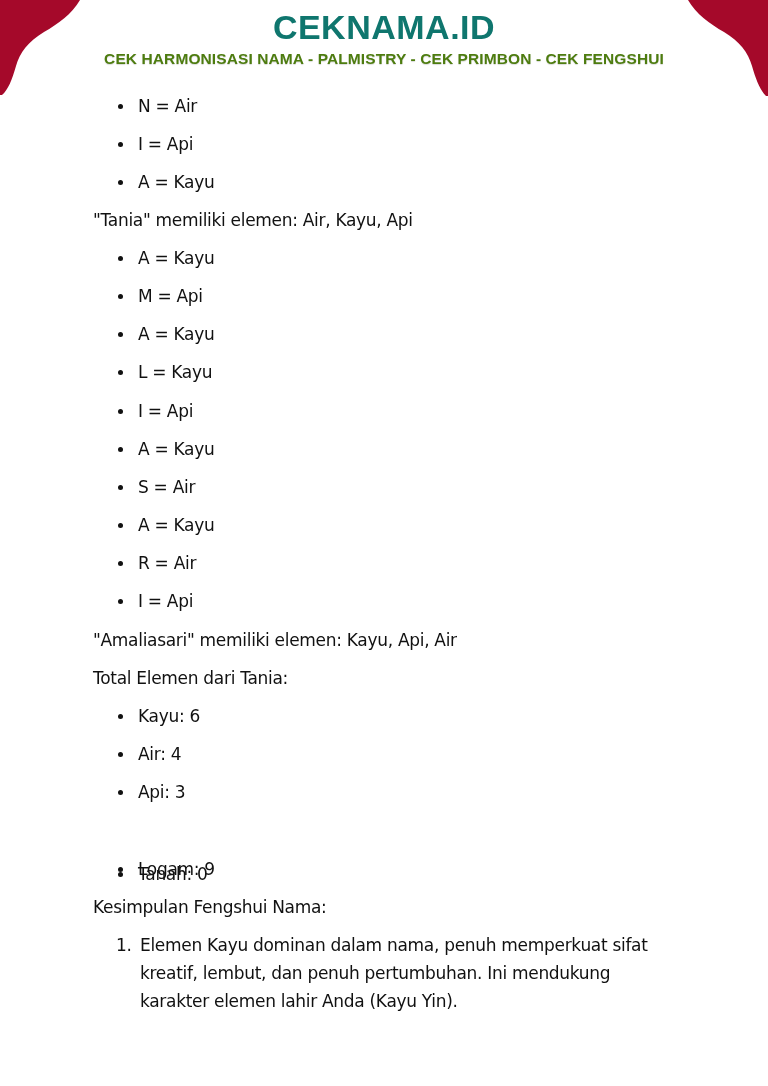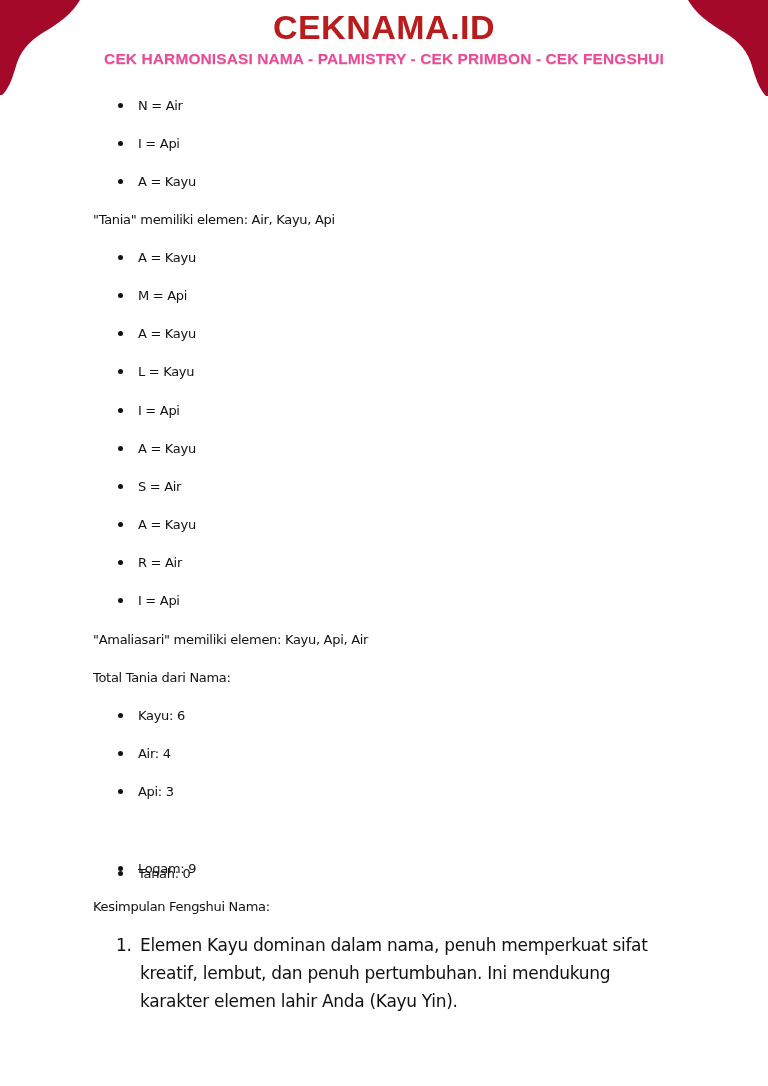--- a/index.html
+++ b/index.html
@@ -8,31 +8,31 @@
     background: #ffffff; color: #111111;
     font-family: "DejaVu Sans", "Liberation Sans", sans-serif;
   }
   .corner { position: absolute; top: 0; }
   .corner-left { left: 0; }
   .corner-right { right: 0; }
   .brand-title {
     position: absolute; top: 8px; left: 0; width: 768px; text-align: center;
     font-family: "Liberation Sans", sans-serif; font-weight: bold;
     font-size: 34px; letter-spacing: 0.5px; line-height: 38px;
-    color: #b91c1c;
+    color: #0f766e;
   }
   .brand-sub {
     position: absolute; top: 49px; left: 0; width: 768px; text-align: center;
     font-family: "Liberation Sans", sans-serif; font-weight: bold;
-    font-size: 15.5px; line-height: 20px; color: #ec4899; letter-spacing: 0.1px;
+    font-size: 15.5px; line-height: 20px; color: #4d7c0f; letter-spacing: 0.1px;
     text-shadow: 0 1px 1px rgba(0,0,0,0.15);
   }
   .content { position: absolute; top: 0; left: 0; width: 768px; }
   .line {
-    position: absolute; font-size: 13px; line-height: 24px; white-space: nowrap;
+    position: absolute; font-size: 17px; line-height: 24px; white-space: nowrap;
     font-family: "DejaVu Sans", sans-serif; letter-spacing: -0.3px;
   }
   .para { left: 93px; }
   .bullet-item { left: 118px; }
   .bullet-dot {
     display: inline-block; width: 5px; height: 5px; border-radius: 50%;
     background: #111; vertical-align: middle; margin-right: 15px; position: relative; top: -1px;
   }
   .num-list {
     position: absolute; left: 116px; top: 931px; width: 560px;
@@ -69,21 +69,21 @@
   <div class="line bullet-item" style="top:322px"><span class="bullet-dot"></span><span>A = Kayu</span></div>
   <div class="line bullet-item" style="top:360px"><span class="bullet-dot"></span><span>L = Kayu</span></div>
   <div class="line bullet-item" style="top:399px"><span class="bullet-dot"></span><span>I = Api</span></div>
   <div class="line bullet-item" style="top:437px"><span class="bullet-dot"></span><span>A = Kayu</span></div>
   <div class="line bullet-item" style="top:475px"><span class="bullet-dot"></span><span>S = Air</span></div>
   <div class="line bullet-item" style="top:513px"><span class="bullet-dot"></span><span>A = Kayu</span></div>
   <div class="line bullet-item" style="top:551px"><span class="bullet-dot"></span><span>R = Air</span></div>
   <div class="line bullet-item" style="top:589px"><span class="bullet-dot"></span><span>I = Api</span></div>
 
   <div class="line para" style="top:628px">"Amaliasari" memiliki elemen: Kayu, Api, Air</div>
-  <div class="line para" style="top:666px">Total Tania dari Nama:</div>
+  <div class="line para" style="top:666px">Total Elemen dari Tania:</div>
 
   <div class="line bullet-item" style="top:704px"><span class="bullet-dot"></span><span>Kayu: 6</span></div>
   <div class="line bullet-item" style="top:742px"><span class="bullet-dot"></span><span>Air: 4</span></div>
   <div class="line bullet-item" style="top:780px"><span class="bullet-dot"></span><span>Api: 3</span></div>
   <div class="line bullet-item" style="top:862px"><span class="bullet-dot"></span><span>Tanah: 0</span></div>
   <div class="line bullet-item" style="top:857px"><span class="bullet-dot"></span><span>Logam: 9</span></div>
 
   <div class="line para" style="top:895px">Kesimpulan Fengshui Nama:</div>
 
   <div class="num-list">

